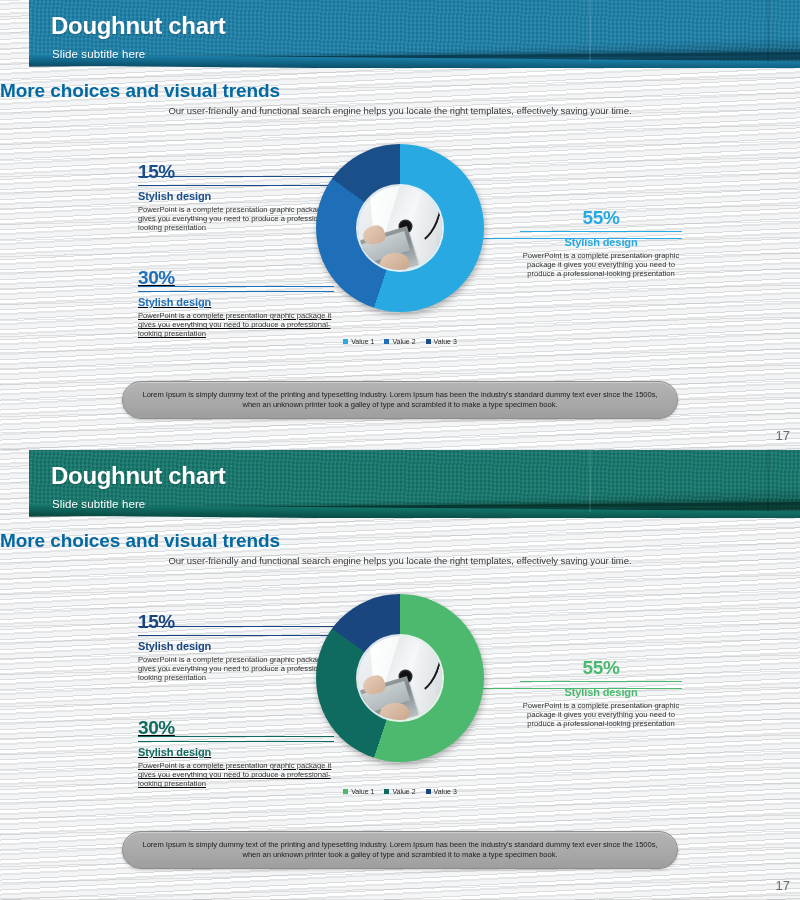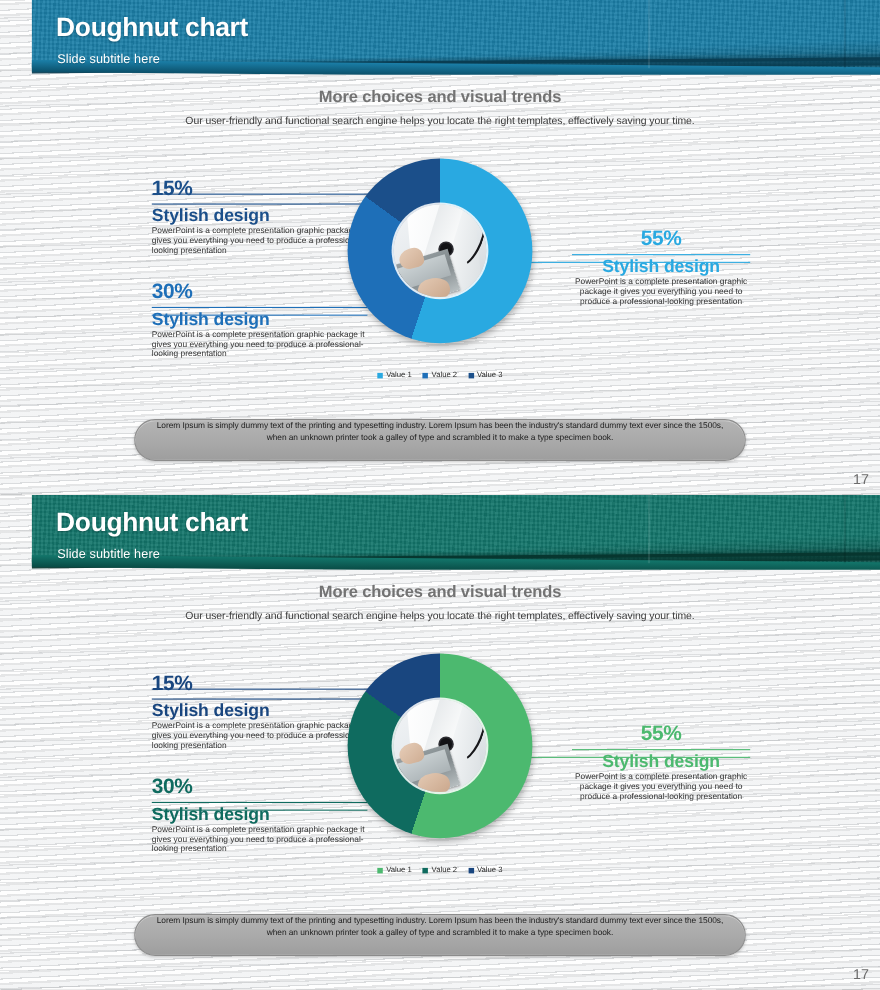--- a/index.html
+++ b/index.html
@@ -65,45 +65,45 @@
     text-shadow:0 1px 2px rgba(0,0,0,0.25);
   }
   .slide-subtitle {
     position:absolute; left:23px; top:48px;
     font-size:11.5px; color:#ffffff; letter-spacing:0.1px;
     text-shadow:0 1px 1px rgba(0,0,0,0.2);
   }
 
   
   .sec-title {
-    position:absolute; left:0; top:80px; width:800px; text-align:center;
-    font-size:15px; font-weight:bold; color:#737373; letter-spacing:-0.1px;
+    position:absolute; left:0; top:80px; width:800px; text-align:left;
+    font-size:19px; font-weight:bold; color:#0369a1; letter-spacing:-0.1px;
   }
   .sec-sub {
     position:absolute; left:0; top:105px; width:800px; text-align:center;
     font-size:9.5px; color:#3a3a3a; letter-spacing:-0.05px;
   }
 
   
   .callout { position:absolute; }
   .callout .pct {
     font-size:19px; font-weight:bold; line-height:20px; letter-spacing:-0.4px;
   }
   .callout .rule { height:1px; margin:3px 0 4px 0; }
   .callout .stitle {
-    font-size:16px; font-weight:bold; line-height:13px; letter-spacing:-0.1px;
+    font-size:11px; font-weight:bold; line-height:13px; letter-spacing:-0.1px;
   }
   .callout .body {
     font-size:7.6px; line-height:9.2px; color:#333333; margin-top:2px;
   }
   .co-left  { width:196px; text-align:left;margin-top:16px; }
   .co-right { width:162px; text-align:center; }
 
   .co-a { left:138px; top:146px; }
-  .co-b { left:138px; top:240px; }
+  .co-b { left:138px; top:252px;text-decoration:underline; }
   .co-c { left:520px; top:208px; }
 
   
   .conn { position:absolute; height:1px; }
 
   
   .donut-wrap { position:absolute; left:316px; top:144px; width:168px; height:186px; }
   .donut {
     position:absolute; left:0; top:0; width:168px; height:168px;
     border-radius:50%;
@@ -177,21 +177,21 @@
   }
   .legend .it { display:flex; align-items:center; gap:3px; }
   .legend .sw { width:5px; height:5px; display:inline-block; }
 
   
   .pill {
     position:absolute; left:122px; top:381px; width:556px; height:38px;
     background:linear-gradient(180deg,#b4b4b4 0%,#a9a9a9 55%,#9e9e9e 100%);
     border:1px solid #8c8c8c; border-radius:19px;
     box-shadow:0 1px 3px rgba(0,0,0,0.22), inset 0 1px 0 rgba(255,255,255,0.35);
-    display:flex; align-items:flex-start; justify-content:center;
+    display:flex; align-items:center; justify-content:center;
   }
   .pill p {
     font-size:7.6px; line-height:10.5px; color:#1d1d1d; text-align:center;
     width:520px; letter-spacing:-0.05px;
   }
   .pageno {
     position:absolute; right:10px; top:428px;
     font-size:13px; color:#6b6b6b;
   }
   .slide-sep { position:absolute; left:0; top:449px; width:800px; height:1px; background:rgba(0,0,0,0.08); }

